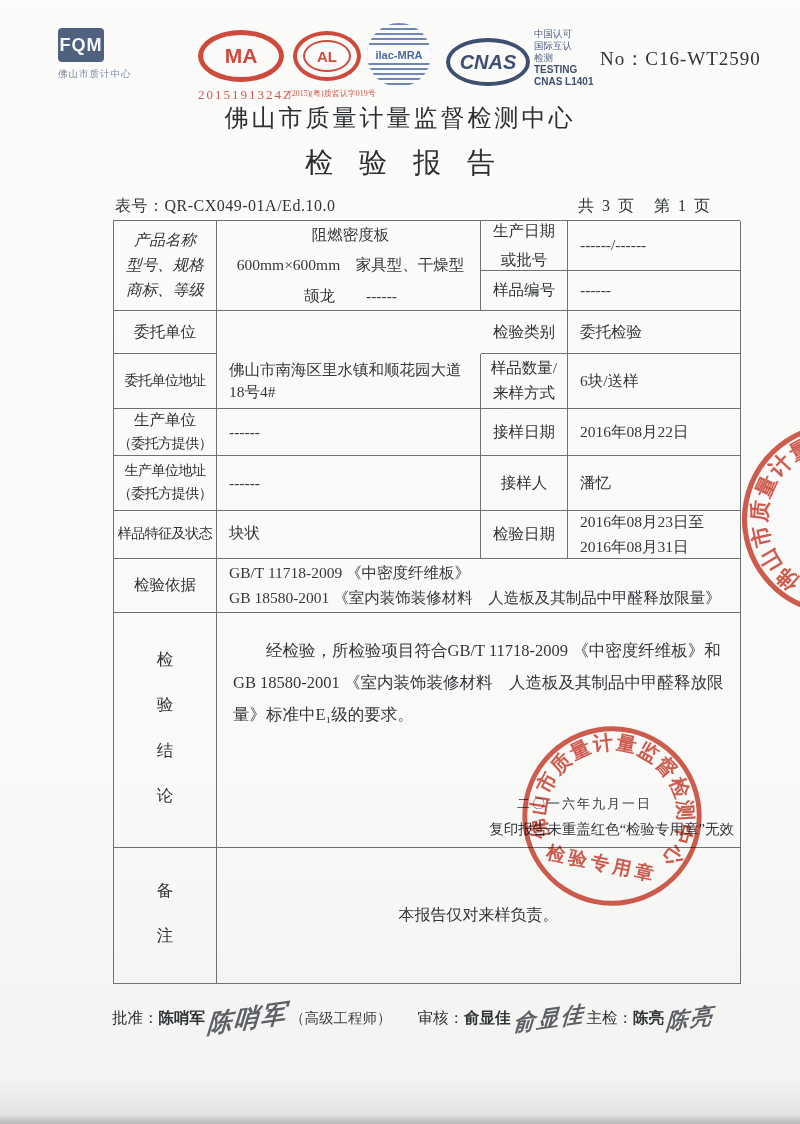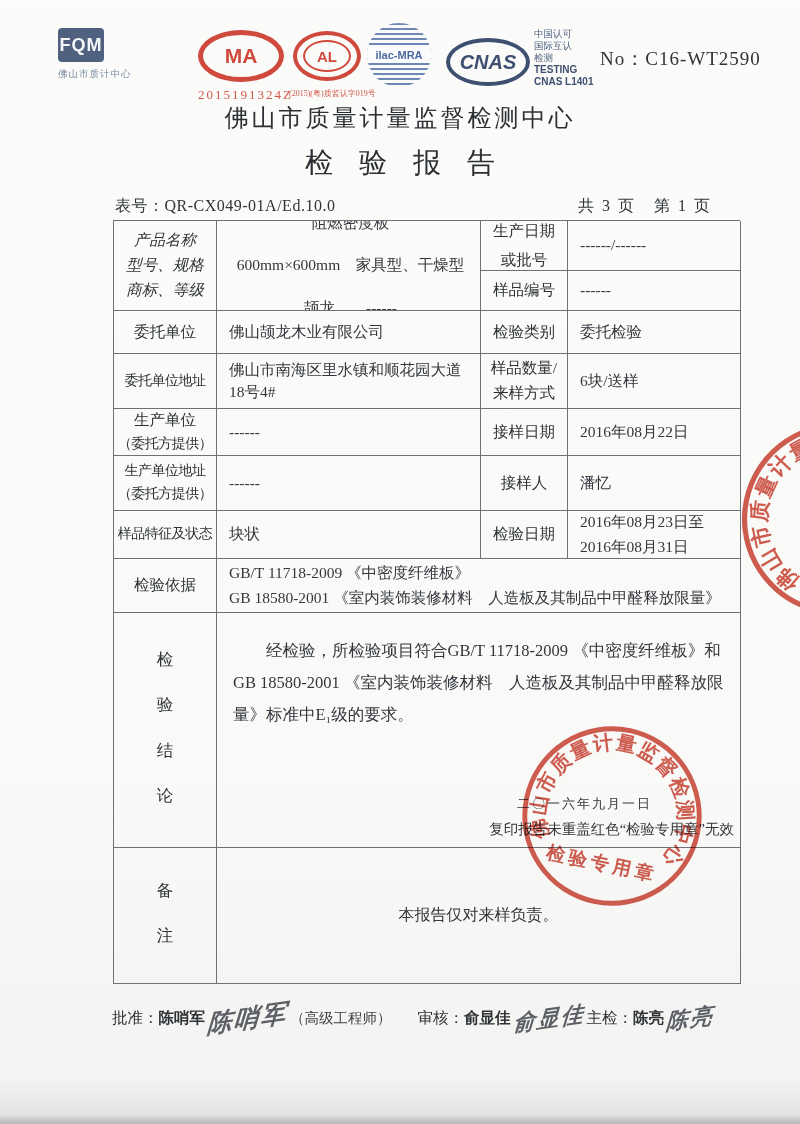--- a/index.html
+++ b/index.html
@@ -156,35 +156,34 @@
     <div class="right"><span>共 3 页</span>　<span>第 1 页</span></div>
   </div>
 
   <div class="info-table">
 
     <div class="cell lbl" style="grid-column:1;grid-row:1/3;font-style:italic;">
       <div>产品名称</div>
       <div>型号、规格</div>
       <div>商标、等级</div>
     </div>
-    <div class="cell val center" style="grid-column:2;grid-row:1/3;gap:20px;">
+    <div class="cell val center" style="grid-column:2;grid-row:1/3;gap:8px;">
       <div>阻燃密度板</div>
       <div>600mm×600mm　家具型、干燥型</div>
       <div>颉龙　　------</div>
     </div>
     <div class="cell lbl" style="grid-column:3;grid-row:1;gap:8px;">
       <div>生产日期</div>
       <div>或批号</div>
     </div>
     <div class="cell val" style="grid-column:4;grid-row:1;">------/------</div>
     <div class="cell lbl" style="grid-column:3;grid-row:2;">样品编号</div>
     <div class="cell val" style="grid-column:4;grid-row:2;">------</div>
 
     <div class="cell lbl" style="grid-column:1;grid-row:3;">委托单位</div>
-    <div class="cell val" style="grid-column:2;grid-row:3;">佛山颉龙木业有限公司</div>
     <div class="cell lbl" style="grid-column:3;grid-row:3;">检验类别</div>
     <div class="cell val" style="grid-column:4;grid-row:3;">委托检验</div>
 
     <div class="cell lbl tight" style="grid-column:1;grid-row:4;">委托单位地址</div>
     <div class="cell val" style="grid-column:2;grid-row:4;">佛山市南海区里水镇和顺花园大道18号4#</div>
     <div class="cell lbl" style="grid-column:3;grid-row:4;">
       <div>样品数量/</div>
       <div>来样方式</div>
     </div>
     <div class="cell val" style="grid-column:4;grid-row:4;">6块/送样</div>
@@ -199,21 +198,21 @@
 
     <div class="cell lbl" style="grid-column:1;grid-row:6;">
       <div class="tight">生产单位地址</div>
       <div class="tight">（委托方提供）</div>
     </div>
     <div class="cell val" style="grid-column:2;grid-row:6;">------</div>
     <div class="cell lbl" style="grid-column:3;grid-row:6;">接样人</div>
     <div class="cell val" style="grid-column:4;grid-row:6;">潘忆</div>
 
     <div class="cell lbl tight" style="grid-column:1;grid-row:7;">样品特征及状态</div>
-    <div class="cell val" style="grid-column:2;grid-row:7;">块状</div>
+    <div class="cell val" style="grid-column:2;grid-row:7;font-family:Liberation Mono, monospace;">块状</div>
     <div class="cell lbl" style="grid-column:3;grid-row:7;">检验日期</div>
     <div class="cell val" style="grid-column:4;grid-row:7;gap:2px;">
       <div>2016年08月23日至</div>
       <div>2016年08月31日</div>
     </div>
 
     <div class="cell lbl" style="grid-column:1;grid-row:8;">检验依据</div>
     <div class="cell val" style="grid-column:2/5;grid-row:8;gap:3px;">
       <div>GB/T 11718-2009 《中密度纤维板》</div>
       <div>GB 18580-2001 《室内装饰装修材料　人造板及其制品中甲醛释放限量》</div>

